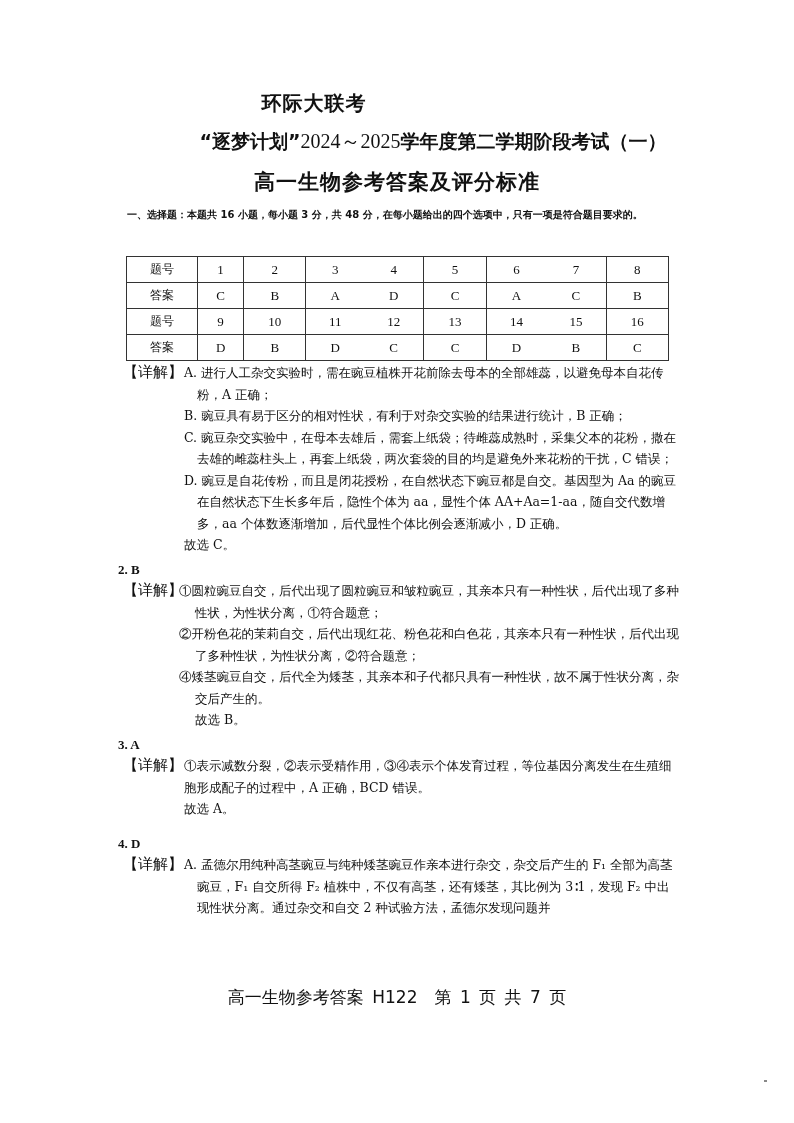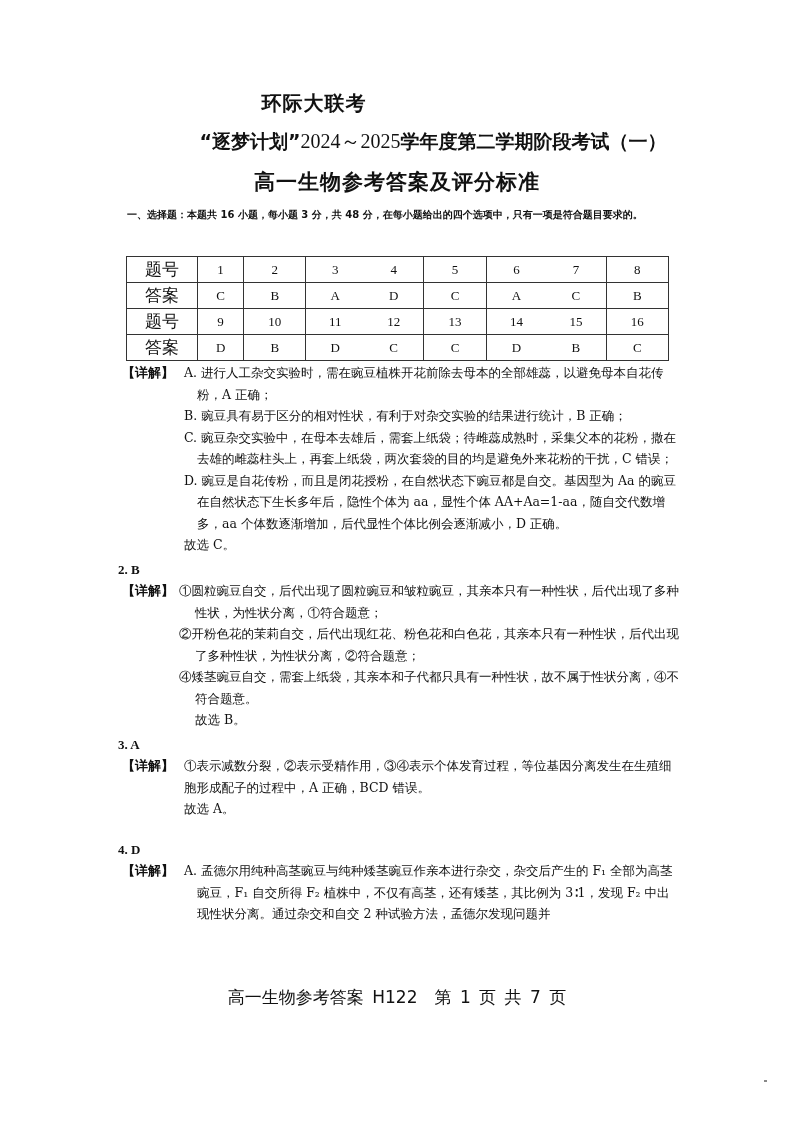--- a/index.html
+++ b/index.html
@@ -4,27 +4,27 @@
 <style>
   html, body { margin: 0; padding: 0; background: #ffffff; }
   body { width: 794px; height: 1123px; position: relative; overflow: hidden; color: #111; font-family: "DejaVu Serif", serif; }
   .t1 { position: absolute; top: 90px; left: 0; width: 628px; text-align: center; font-size: 20px; font-family: "DejaVu Sans", sans-serif; font-weight: bold; letter-spacing: 1px; }
   .t2 { position: absolute; top: 128px; left: 0; width: 794px; text-align: center; font-size: 19px; font-family: "DejaVu Sans", sans-serif; font-weight: bold; margin-left: 36px; }
   .t2 .yr { font-family: "Liberation Serif", serif; font-weight: normal; font-size: 20px; }
   .t3 { position: absolute; top: 168px; left: 0; width: 794px; text-align: center; font-size: 21px; font-family: "DejaVu Serif", serif; font-weight: bold; letter-spacing: 1px; }
   .sec { position: absolute; top: 201px; left: 127px; width: 548px; font-size: 10px; line-height: 27px; font-family: "DejaVu Sans", sans-serif; font-weight: bold; }
   table.ans { position: absolute; top: 256px; left: 126px; width: 543px; border-collapse: collapse; font-family: "Liberation Serif", serif; font-size: 13px; }
   table.ans td { border: 1px solid #333; height: 25px; text-align: center; padding: 0; }
-  table.ans td.lbl { font-family: "DejaVu Sans", sans-serif; font-size: 17px; width: 70px; }
+  table.ans td.lbl { font-family: "DejaVu Sans", sans-serif; font-size: 12px; width: 70px; }
   table.ans td.nl { border-right: none; }
   table.ans td.nr { border-left: none; }
   .body { position: absolute; top: 362px; left: 120px; width: 560px; font-size: 12.5px; line-height: 21.5px; font-family: "DejaVu Serif", serif; }
   .qh { font-family: "Liberation Serif", serif; font-weight: bold; font-size: 13px; margin-left: -2px; }
   .row { display: flex; }
-  .tag { width: 62px; flex: none; text-align: left; padding-right: 0; font-family: "DejaVu Sans", sans-serif; font-size: 13px; margin-left: 2px; font-weight: bold; }
+  .tag { width: 62px; flex: none; text-align: center; padding-right: 0; font-family: "DejaVu Sans", sans-serif; font-size: 15px; margin-left: 2px; }
   .items { flex: 1; }
   .item { padding-left: 13px; text-indent: -13px; }
   .item.circ { padding-left: 11px; text-indent: -16px; }
   .conc { padding-left: 0; }
   .conc2 { padding-left: 0; }
   .footer { position: absolute; top: 986px; left: 0; width: 794px; text-align: center; font-size: 17px; font-family: "DejaVu Sans", sans-serif; word-spacing: 3px; }
   .dot { position: absolute; top: 1080px; left: 764px; width: 3px; height: 2px; background: #888; }
 </style>
 </head>
 <body>
@@ -96,35 +96,35 @@
       <div class="conc">故选 C。</div>
     </div>
   </div>
 
   <div class="qh" style="margin-top:3px">2. B</div>
   <div class="row">
     <div class="tag">【详解】</div>
     <div class="items">
       <div class="item circ">①圆粒豌豆自交，后代出现了圆粒豌豆和皱粒豌豆，其亲本只有一种性状，后代出现了多种性状，为性状分离，①符合题意；</div>
       <div class="item circ">②开粉色花的茉莉自交，后代出现红花、粉色花和白色花，其亲本只有一种性状，后代出现了多种性状，为性状分离，②符合题意；</div>
-      <div class="item circ">④矮茎豌豆自交，需套上纸袋，其亲本和子代都只具有一种性状，故不属于性状分离，④不符合题意。</div>
+      <div class="item circ">④矮茎豌豆自交，后代全为矮茎，其亲本和子代都只具有一种性状，故不属于性状分离，杂交后产生的。</div>
       <div class="conc2" style="padding-left:11px">故选 B。</div>
     </div>
   </div>
 
   <div class="qh" style="margin-top:3px">3. A</div>
   <div class="row">
     <div class="tag">【详解】</div>
     <div class="items">
       <div>①表示减数分裂，②表示受精作用，③④表示个体发育过程，等位基因分离发生在生殖细胞形成配子的过程中，A 正确，BCD 错误。</div>
       <div class="conc">故选 A。</div>
     </div>
   </div>
 
-  <div class="qh" style="margin-top:19px">4. D</div>
+  <div class="qh" style="margin-top:13px">4. D</div>
   <div class="row">
     <div class="tag">【详解】</div>
     <div class="items">
       <div class="item">A. 孟德尔用纯种高茎豌豆与纯种矮茎豌豆作亲本进行杂交，杂交后产生的 F₁ 全部为高茎豌豆，F₁ 自交所得 F₂ 植株中，不仅有高茎，还有矮茎，其比例为 3∶1，发现 F₂ 中出现性状分离。通过杂交和自交 2 种试验方法，孟德尔发现问题并</div>
     </div>
   </div>
 </div>
 
 <div class="footer">高一生物参考答案 H122　第 1 页 共 7 页</div>
 <div class="dot"></div>

